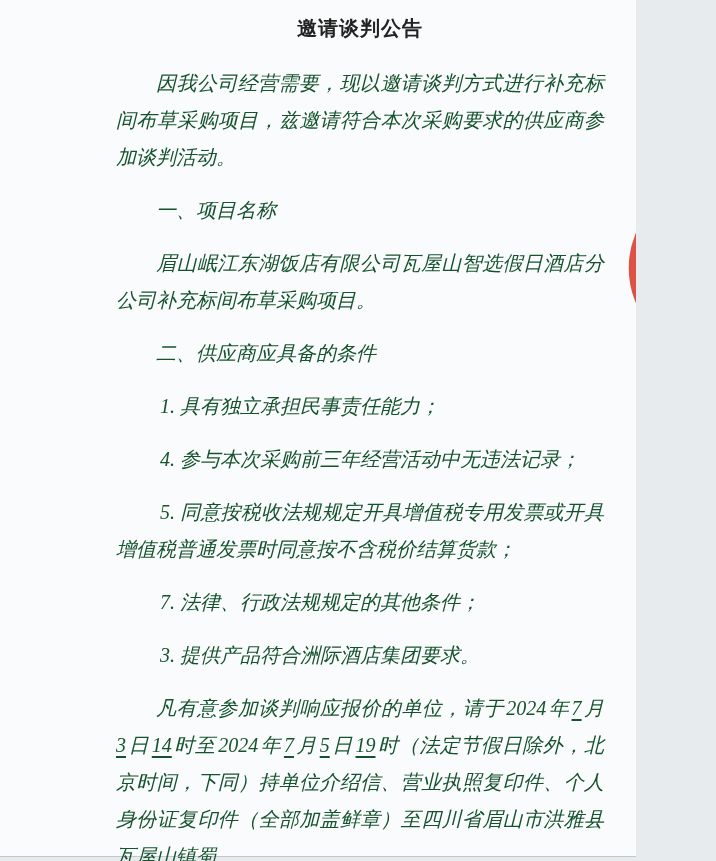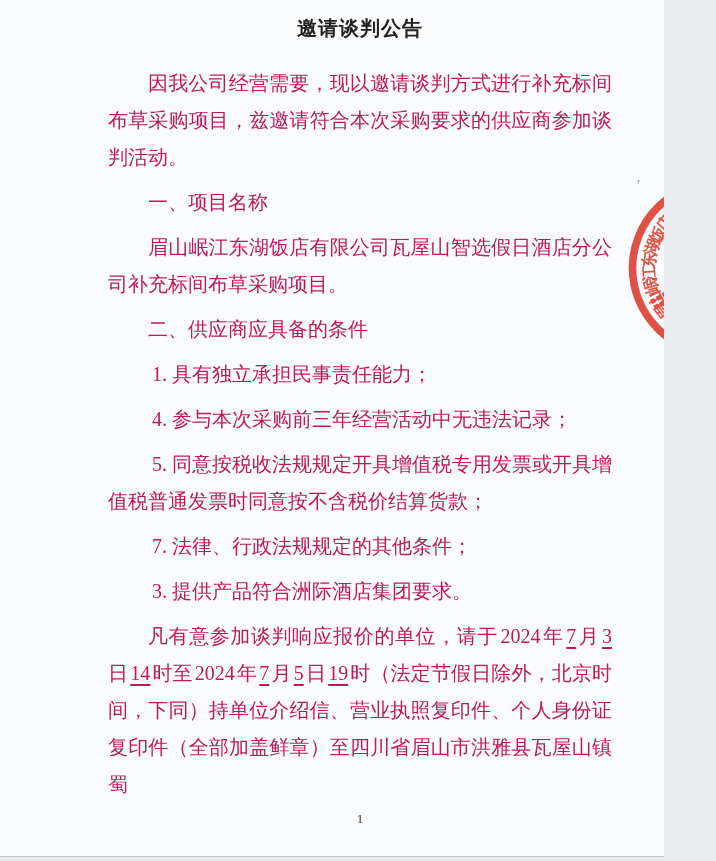--- a/index.html
+++ b/index.html
@@ -1,35 +1,34 @@
 <!DOCTYPE html>
 <html style="--seal-color: #dc3a2c;"><head>
 <meta charset="utf-8">
 <style>
   html,body{margin:0;padding:0;background:#e8ebee;}
   .canvas{
     position:relative;width:636px;height:861px;overflow:hidden;
     background:#e8ebee;
     font-family:"Liberation Serif","DejaVu Serif",serif;
-    padding-left:28px;
   }
   .page{
     position:absolute;left:0;top:0;width:709px;height:856px;
     background:#fafbfc;
     border-right:1px solid #b9bec5;
     border-bottom:1px solid #c2c7cd;
   }
   .text-col{position:absolute;left:100px;top:0;width:520px;}
   h1.doc-title{
     margin:13px 0 0 0;font-size:20px;line-height:30px;text-align:center;
     font-weight:bold;color:#222;letter-spacing:1px;
   }
   .body{
-    margin:8px;font-size:20px;line-height:37px;color:#be185d;
-    text-align:justify;text-justify:inter-character;
+    margin:16px;font-size:20px;line-height:37px;color:#14532d;
+    text-align:justify;text-justify:inter-character;font-style:italic;
   }
   .indent{text-indent:2em;}
   .heading{text-indent:2em;}
   .intro{margin-top:22px;}
   .h-project{margin-top:8px;}
   .h-reg{margin-top:6px;}
   .item{text-indent:2.2em;}
   #reg-para{word-spacing:-3px;}
   #reg-para .u{text-decoration:underline;text-underline-offset:4px;}
   .pagenum{margin-top:8px;text-align:center;font-size:13px;line-height:16px;color:#3a3a3a;}

